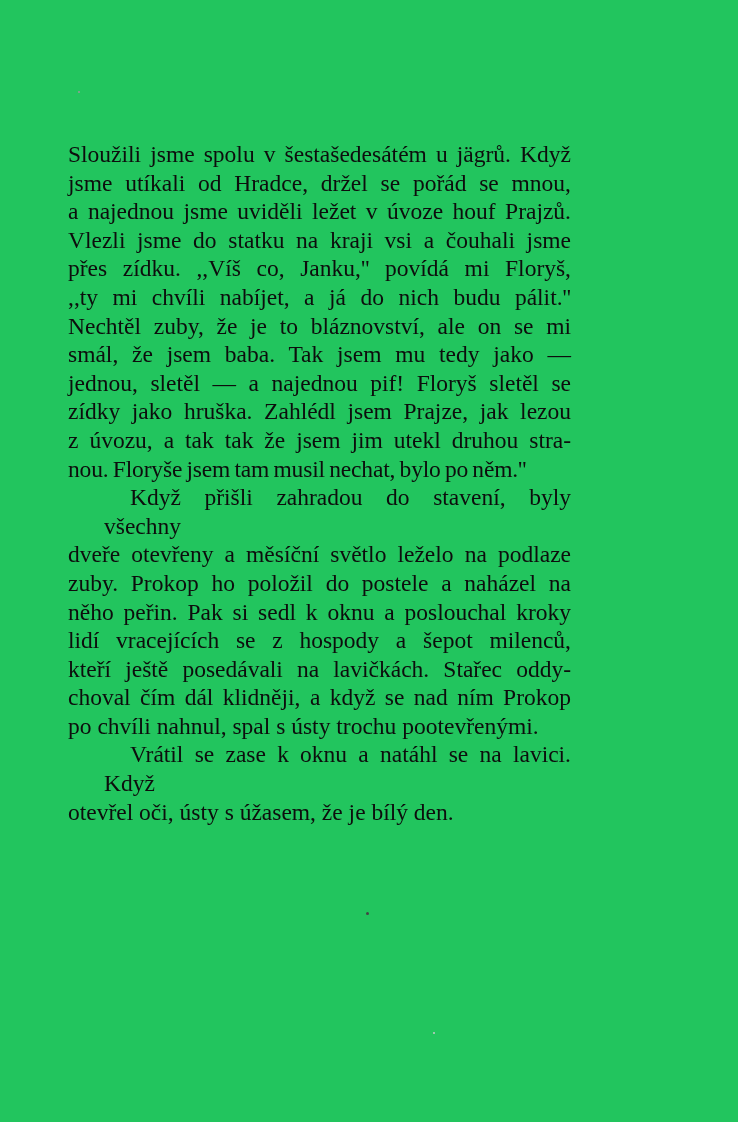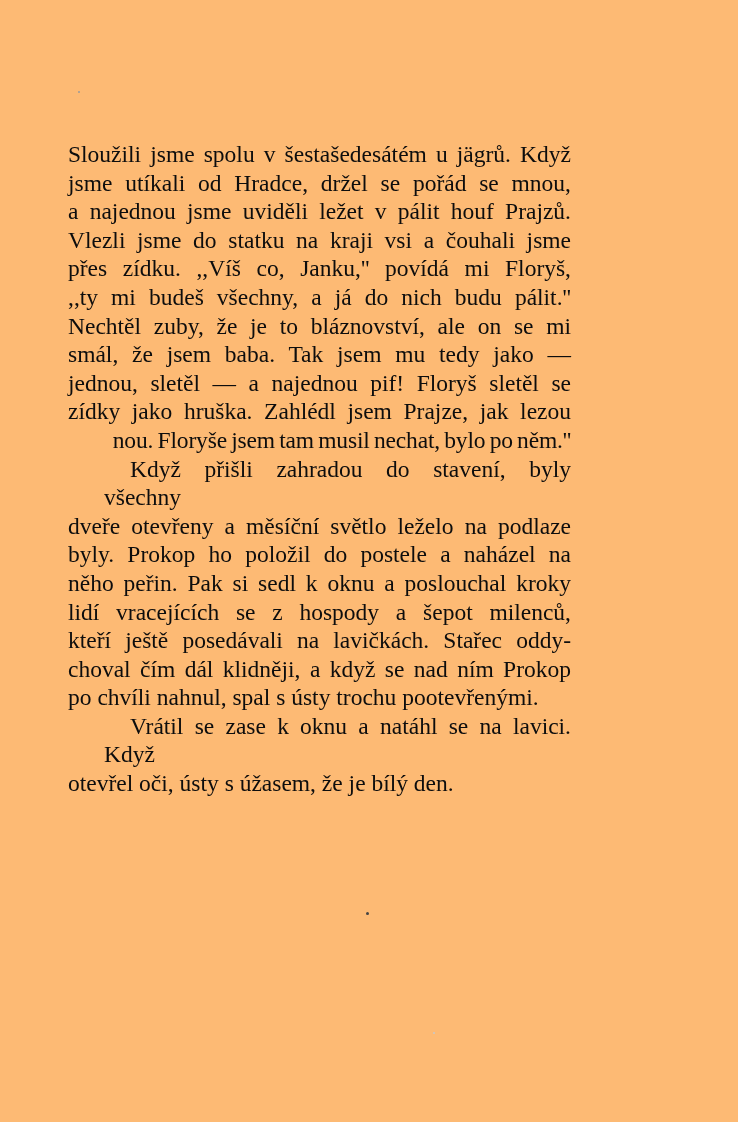--- a/index.html
+++ b/index.html
@@ -6,21 +6,21 @@
   html, body {
     margin: 0;
     padding: 0;
     background: #ffffff;
   }
 
   .page {
     position: relative;
     width: 738px;
     height: 1122px;
-    background: #fdba74;
+    background: #22c55e;
     overflow: hidden;
     font-family: "Liberation Serif", "DejaVu Serif", serif;
   }
 
   .text-block {
     position: absolute;
     left: 68px;
     top: 140px;
     width: 503px;
   }
@@ -56,21 +56,20 @@
   
   .line.indent {
     text-indent: 26px;
     margin-left: 36px;
   }
 
   
   .line.tight {
     letter-spacing: -0.15px;
     word-spacing: -1.5px;
-    text-align: right;
   }
 
   
   .line.loose {
     word-spacing: 1.5px;
   }
 
   .line.loose2 {
     word-spacing: 4px;
   }
@@ -90,35 +89,36 @@
 </head>
 <body>
 
 <div class="page">
 
   <div class="text-block">
 
     <p class="para">
       <span class="line just loose">Sloužili jsme spolu v šestašedesátém u jägrů. Když</span>
       <span class="line just loose2">jsme utíkali od Hradce, držel se pořád se mnou,</span>
-      <span class="line just">a najednou jsme uviděli ležet v pálit houf Prajzů.</span>
+      <span class="line just">a najednou jsme uviděli ležet v úvoze houf Prajzů.</span>
       <span class="line just loose">Vlezli jsme do statku na kraji vsi a čouhali jsme</span>
       <span class="line just loose">přes zídku. ,,Víš co, Janku,'' povídá mi Floryš,</span>
-      <span class="line just loose2">,,ty mi budeš všechny, a já do nich budu pálit.''</span>
+      <span class="line just loose2">,,ty mi chvíli nabíjet, a já do nich budu pálit.''</span>
       <span class="line just loose">Nechtěl zuby, že je to bláznovství, ale on se mi</span>
       <span class="line just loose3">smál, že jsem baba. Tak jsem mu tedy jako —</span>
       <span class="line just">jednou, sletěl — a najednou pif! Floryš sletěl se</span>
       <span class="line just">zídky jako hruška. Zahlédl jsem Prajze, jak lezou</span>
+      <span class="line just loose">z úvozu, a tak tak že jsem jim utekl druhou stra-</span>
       <span class="line flush tight">nou. Floryše jsem tam musil nechat, bylo po něm.''</span>
     </p>
 
     <p class="para">
       <span class="line just indent loose3">Když přišli zahradou do stavení, byly všechny</span>
       <span class="line just">dveře otevřeny a měsíční světlo leželo na podlaze</span>
-      <span class="line just loose2">byly. Prokop ho položil do postele a naházel na</span>
+      <span class="line just loose2">zuby. Prokop ho položil do postele a naházel na</span>
       <span class="line just">něho peřin. Pak si sedl k oknu a poslouchal kroky</span>
       <span class="line just loose3">lidí vracejících se z hospody a šepot milenců,</span>
       <span class="line just loose2">kteří ještě posedávali na lavičkách. Stařec oddy-</span>
       <span class="line just">choval čím dál klidněji, a když se nad ním Prokop</span>
       <span class="line flush">po chvíli nahnul, spal s ústy trochu pootevřenými.</span>
     </p>
 
     <p class="para">
       <span class="line just indent loose2">Vrátil se zase k oknu a natáhl se na lavici. Když</span>
       <span class="line flush">otevřel oči, ústy s úžasem, že je bílý den.</span>

